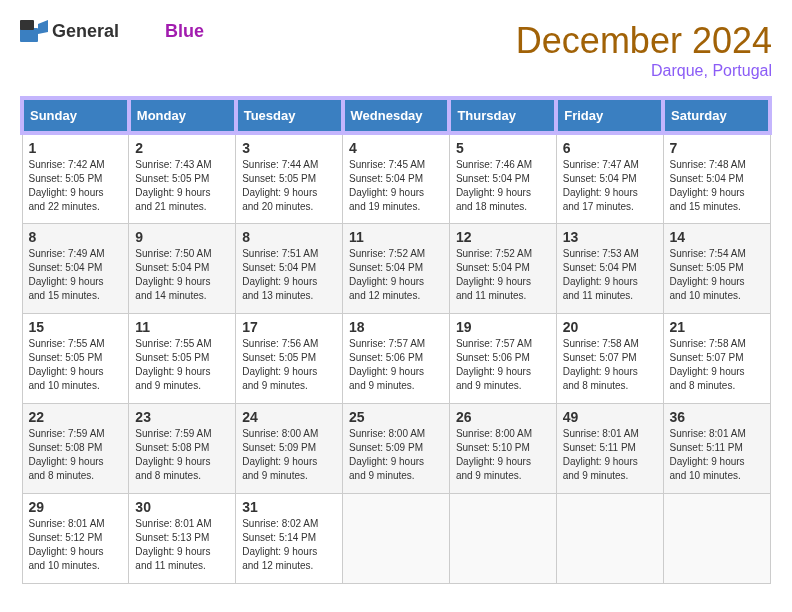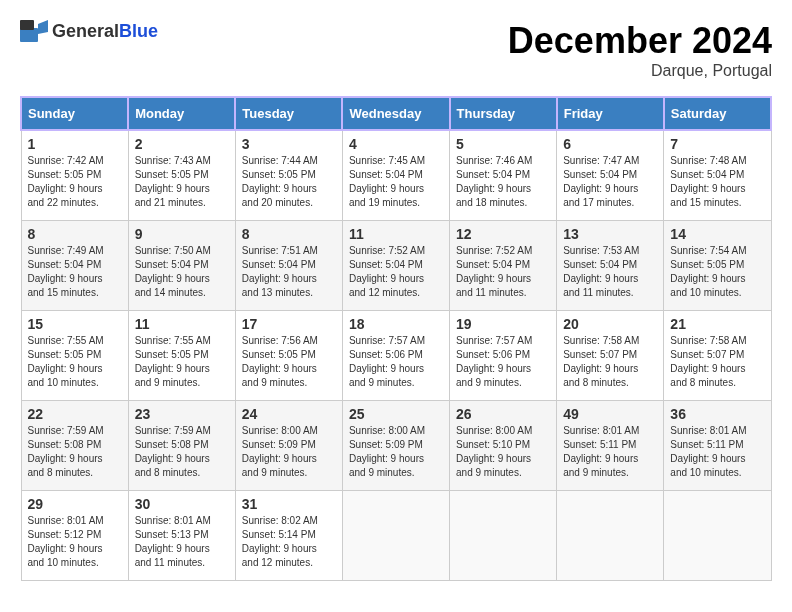--- a/index.html
+++ b/index.html
@@ -15,41 +15,41 @@
       justify-content: space-between;
       align-items: flex-start;
       margin-bottom: 16px;
     }
     .logo {
       display: flex;
       align-items: center;
       gap: 4px;
     }
     .logo-text-general { font-size: 18px; font-weight: bold; color: #333; }
-    .logo-text-blue { font-size: 18px; font-weight: bold; color: #1d4ed8; }
+    .logo-text-blue { font-size: 18px; font-weight: bold; color: #a21caf; padding-left: 46px; }
     .logo-icon {
       width: 28px;
       height: 22px;
     }
     .title-area { text-align: right; }
-    .month-title { font-size: 36px; font-weight: bold; color: #000000; }
-    .location-title { font-size: 16px; color: #404040; }
+    .month-title { font-size: 36px; font-weight: normal; color: #a16207; }
+    .location-title { font-size: 16px; color: #8b5cf6; }
     table {
       width: 100%;
       border-collapse: collapse;
       table-layout: fixed;
     }
     thead th {
       background-color: #3a7fc1;
       color: #fff;
       font-size: 13px;
       font-weight: bold;
       padding: 8px 6px;
       text-align: left;
-      border: 2px solid #c4b5fd;
+      border: 4px solid #c4b5fd;
     }
     tbody td {
       border: 1px solid #ccc;
       vertical-align: top;
       padding: 5px 6px;
       font-size: 10.5px;
       color: #333;
       height: 90px;
       background: #fff;
     }

